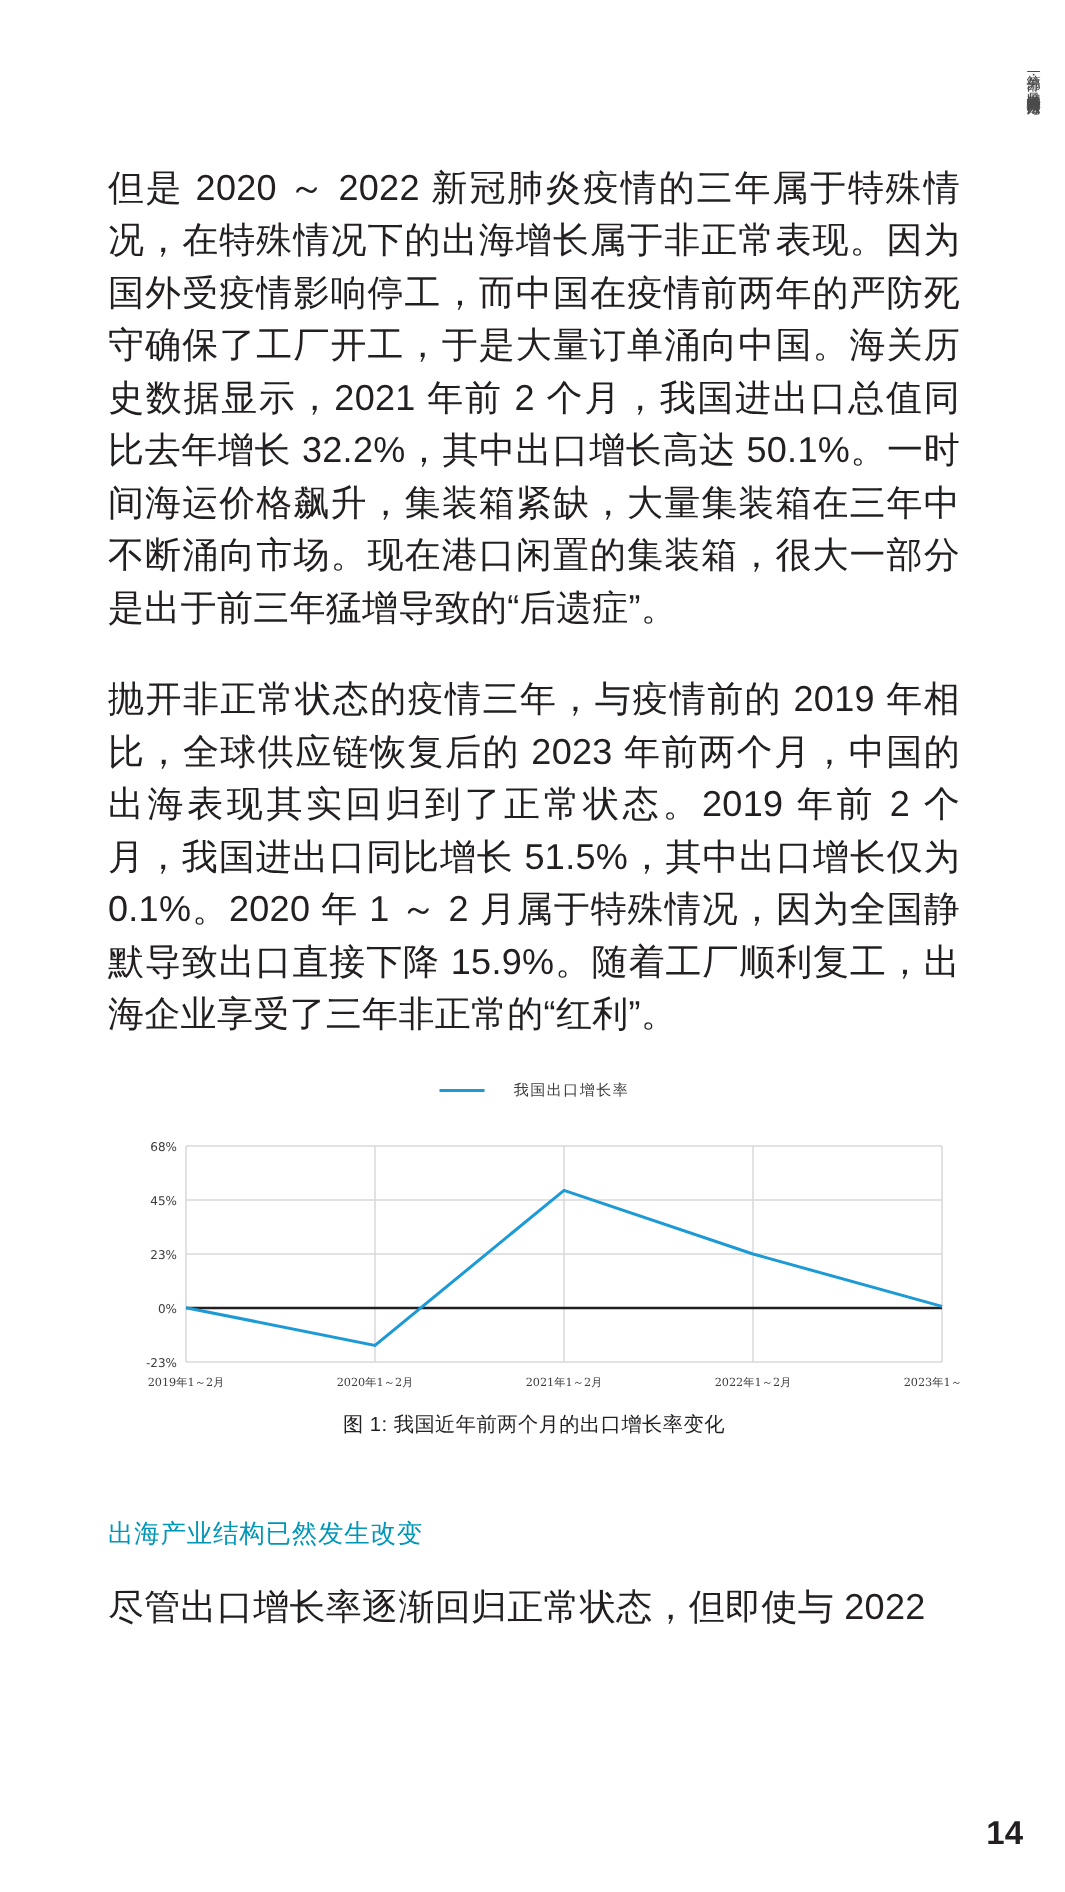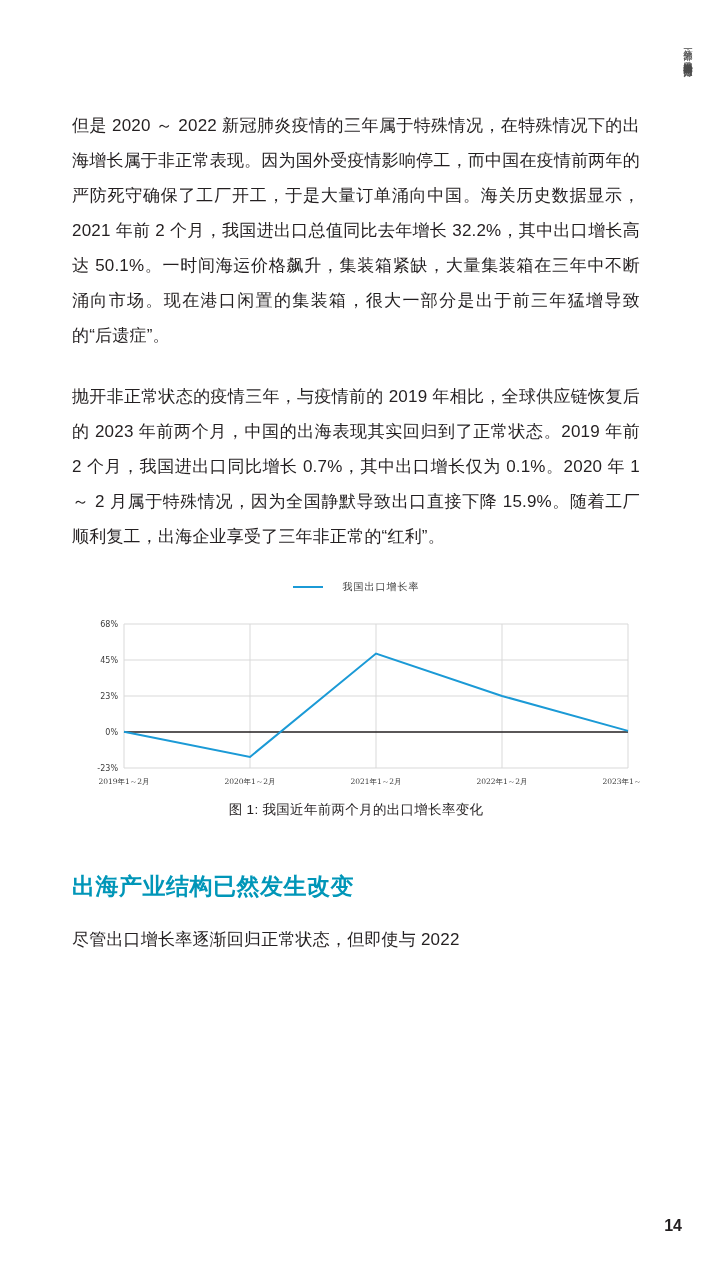--- a/index.html
+++ b/index.html
@@ -39,21 +39,21 @@
 
   .content {
     position: absolute;
     left: 72px;
     top: 108px;
     width: 568px;
   }
 
   p.body-text {
     margin: 0 0 26px 0;
-    font-size: 17px;
+    font-size: 24px;
     line-height: 35px;
     text-align: justify;
     text-justify: inter-ideograph;
     letter-spacing: 0.2px;
     color: #231f20;
   }
 
   
   .figure {
     margin-top: 24px;
@@ -89,46 +89,46 @@
   .fig-caption {
     margin-top: 11px;
     text-align: center;
     font-size: 13.5px;
     color: #231f20;
     letter-spacing: 0.3px;
   }
 
   h2.section-heading {
     margin: 52px 0 20px 0;
-    font-size: 23px;
-    font-weight: bold;
+    font-size: 17px;
+    font-weight: normal;
     color: #0096b8;
     letter-spacing: 0.5px;
   }
 
   .page-number {
     position: absolute;
     right: 28px;
     bottom: 26px;
-    font-size: 16px;
+    font-size: 22px;
     font-weight: bold;
     color: #231f20;
   }
 </style>
 </head>
 <body>
 
 <div class="page">
 
   <div class="running-head">第一部分：品牌出海趋势洞察与方法论</div>
 
   <div class="content">
 
     <p class="body-text">但是 2020 ～ 2022 新冠肺炎疫情的三年属于特殊情况，在特殊情况下的出海增长属于非正常表现。因为国外受疫情影响停工，而中国在疫情前两年的严防死守确保了工厂开工，于是大量订单涌向中国。海关历史数据显示，2021 年前 2 个月，我国进出口总值同比去年增长 32.2%，其中出口增长高达 50.1%。一时间海运价格飙升，集装箱紧缺，大量集装箱在三年中不断涌向市场。现在港口闲置的集装箱，很大一部分是出于前三年猛增导致的“后遗症”。</p>
-    <p class="body-text">抛开非正常状态的疫情三年，与疫情前的 2019 年相比，全球供应链恢复后的 2023 年前两个月，中国的出海表现其实回归到了正常状态。2019 年前 2 个月，我国进出口同比增长 0.7%，其中出口增长仅为 0.1%。2020 年 1 ～ 2 月属于特殊情况，因为全国静默导致出口直接下降 15.9%。随着工厂顺利复工，出海企业享受了三年非正常的“红利”。</p>
+    <p class="body-text">抛开非正常状态的疫情三年，与疫情前的 2019 年相比，全球供应链恢复后的 2023 年前两个月，中国的出海表现其实回归到了正常状态。2019 年前 2 个月，我国进出口同比增长 51.5%，其中出口增长仅为 0.1%。2020 年 1 ～ 2 月属于特殊情况，因为全国静默导致出口直接下降 15.9%。随着工厂顺利复工，出海企业享受了三年非正常的“红利”。</p>
 
     <div class="figure">
 
       <div class="chart-legend">
         <span class="legend-line"></span>
         <span class="legend-label">我国出口增长率</span>
       </div>
 
       <div class="chart-wrap">
         <svg class="chart-svg" width="568" height="178" viewBox="0 0 568 178">

